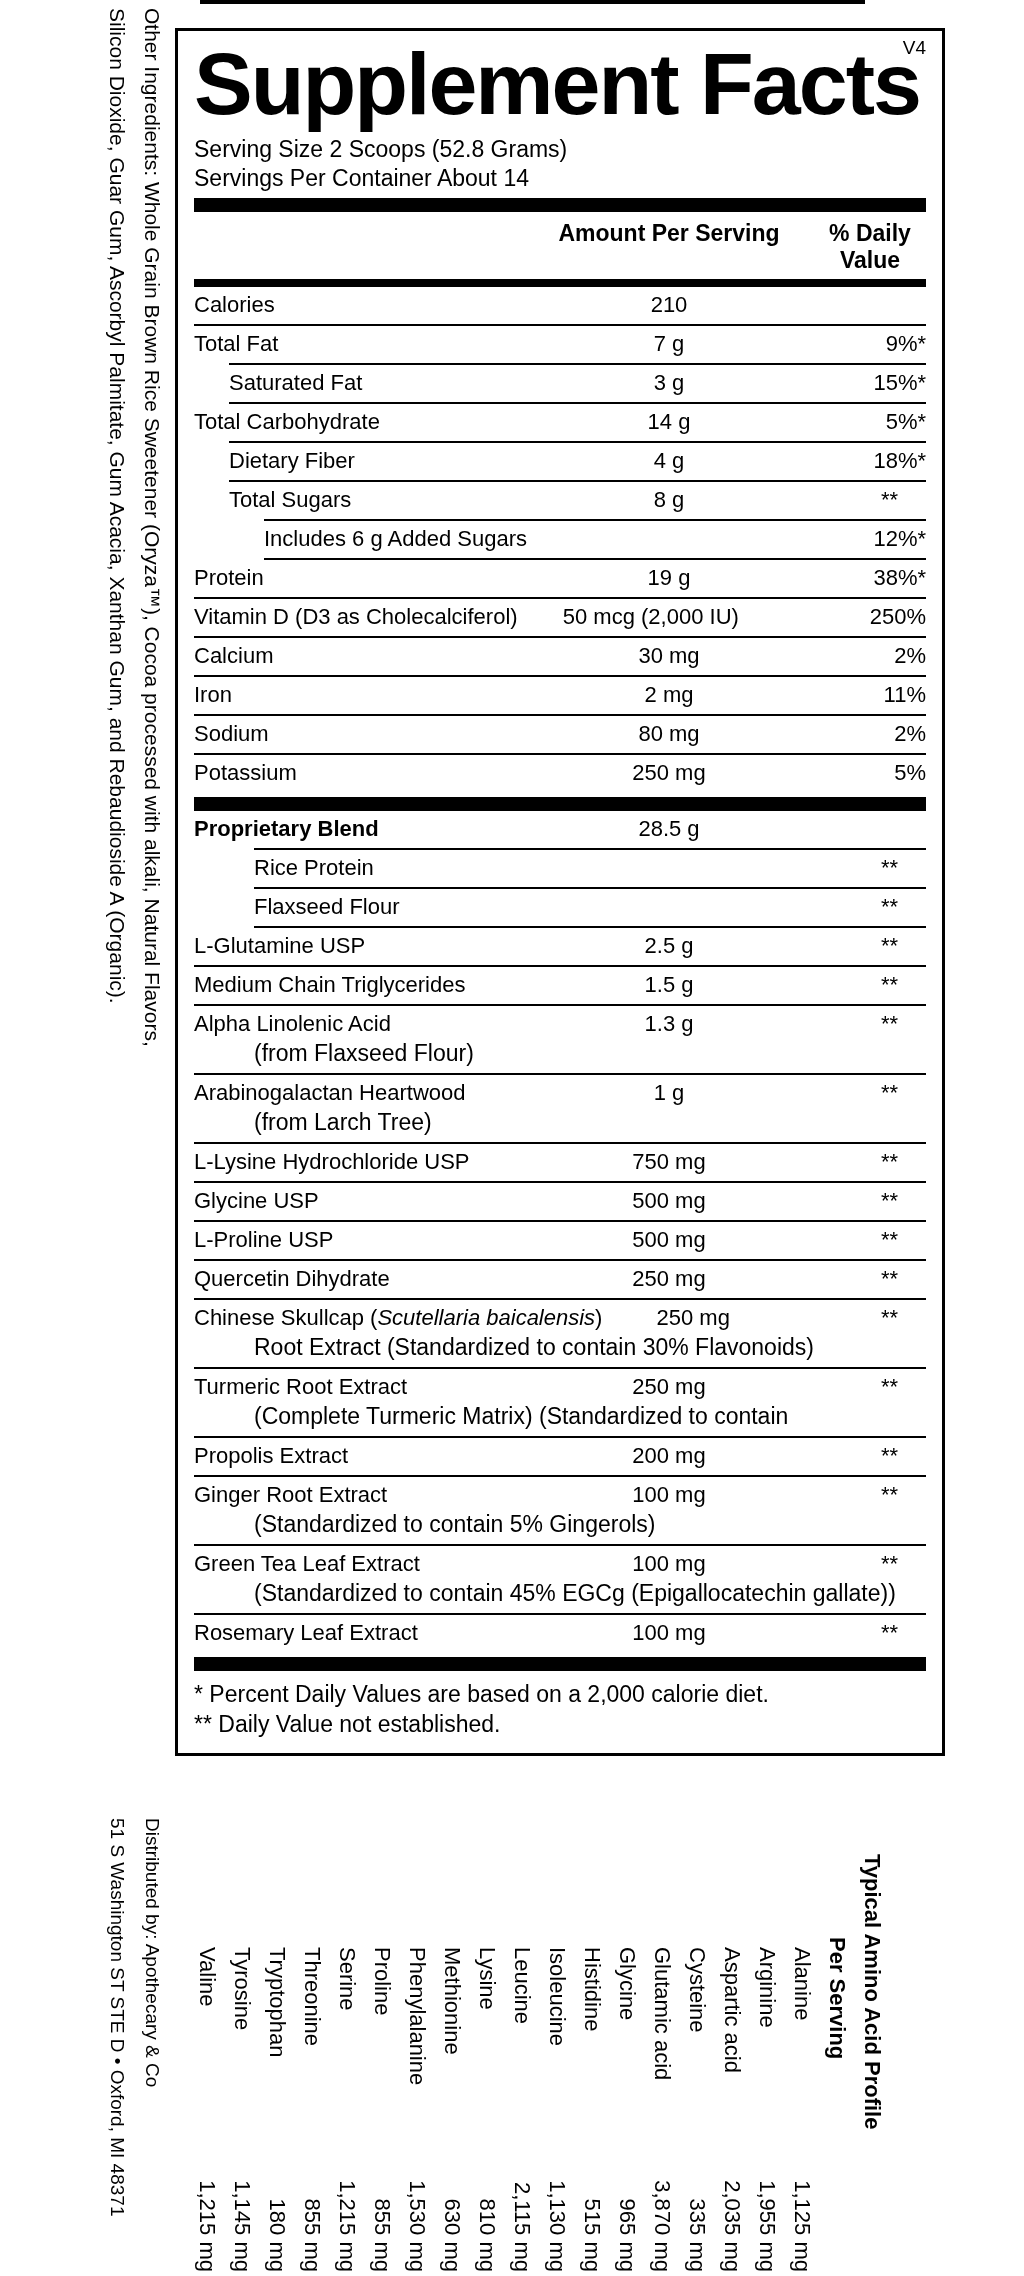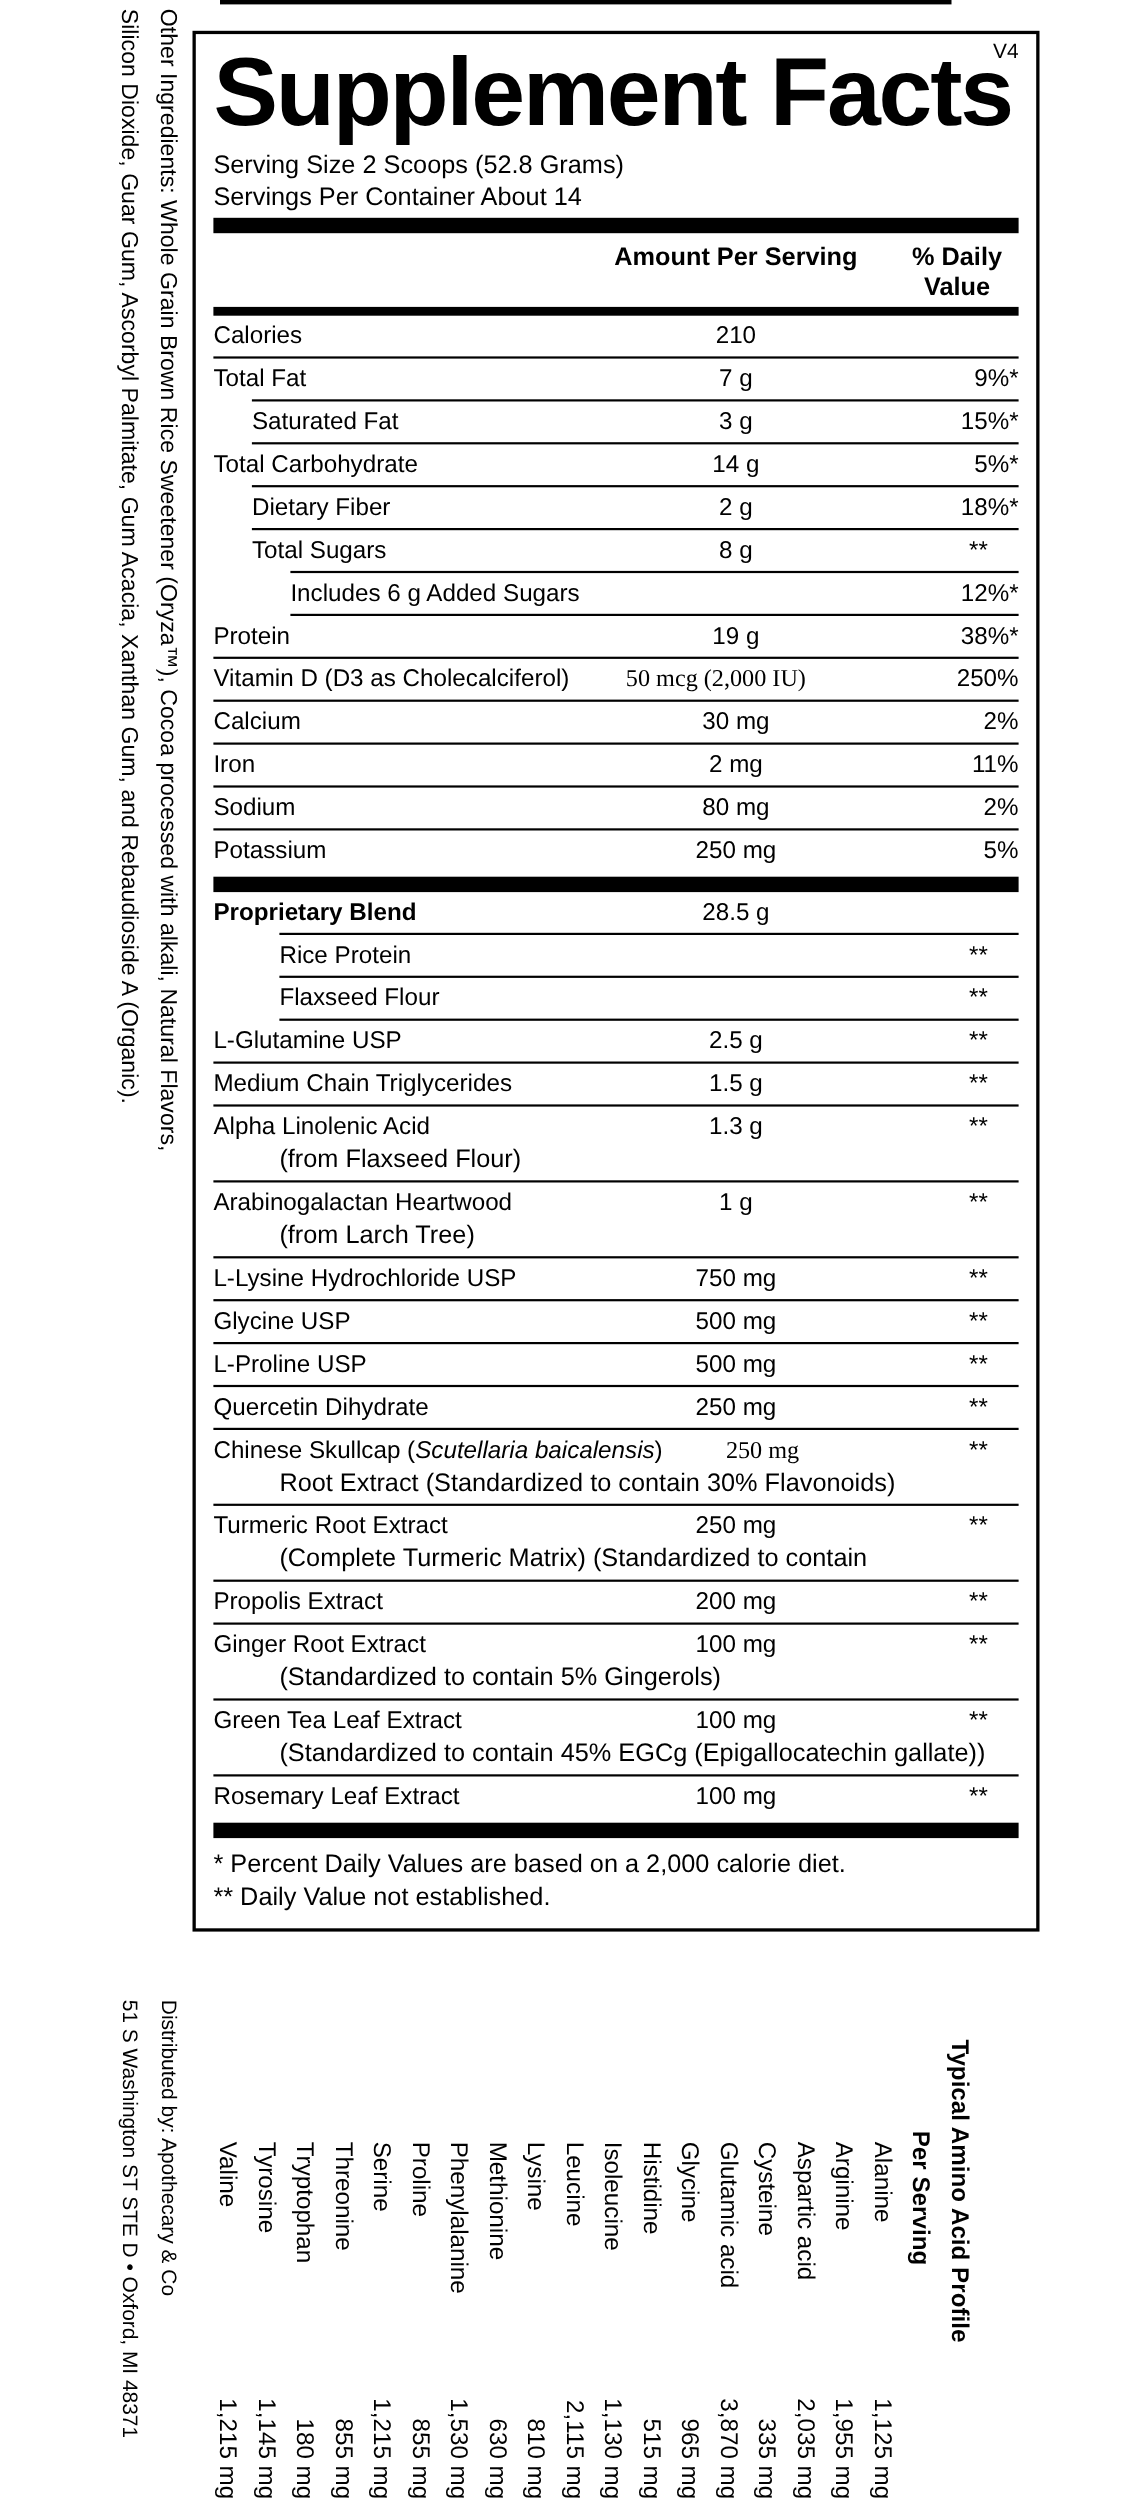--- a/index.html
+++ b/index.html
@@ -26,21 +26,21 @@
   .hdr-amount{flex:0 0 230px;text-align:center;}
   .hdr-dv{flex:0 0 142px;display:flex;}
   .dv-inner{width:112px;margin-left:auto;text-align:center;}
 
   .row{display:flex;align-items:flex-start;padding:5px 0 6px 0;font-size:22px;line-height:26px;}
   .cell.name{flex:1 1 auto;min-width:0;}
   .cell.amount{flex:0 0 230px;text-align:center;}
   .cell.dv{flex:0 0 142px;text-align:right;}
   .cell.dv.est{padding-right:28px;box-sizing:border-box;}
   .row.long .cell.name{flex:0 0 auto;white-space:nowrap;}
-  .row.long .cell.amount{flex:1 1 auto;font-family:Liberation Serif, serif;}
+  .row.long .cell.amount{flex:1 1 auto;}
   .rule{border-top:2px solid #000;height:0;}
   .sub{font-size:23px;line-height:27px;padding:0 0 6px 60px;margin-top:-3px;}
   .bold{font-weight:bold;}
   .ital{font-style:italic;}
   .footnotes{font-size:23px;line-height:30px;padding:8px 0 2px 0;}
 
   
   .amino-block{left:890px;top:1852px;width:420px;height:705px;font-size:22px;line-height:35px;}
   .amino-title{font-weight:bold;padding-left:2px;}
   .amino-sub{font-weight:bold;padding-left:85px;}
@@ -102,21 +102,21 @@
         </div>
         <div class="rule" style="margin-left: 35px;"></div>
         <div class="row">
           <div class="cell name" style="padding-left: 0px;">Total Carbohydrate</div>
           <div class="cell amount">14 g</div>
           <div class="cell dv">5%*</div>
         </div>
         <div class="rule" style="margin-left: 35px;"></div>
         <div class="row">
           <div class="cell name" style="padding-left: 35px;">Dietary Fiber</div>
-          <div class="cell amount">2 g</div>
+          <div class="cell amount">4 g</div>
           <div class="cell dv">18%*</div>
         </div>
         <div class="rule" style="margin-left: 35px;"></div>
         <div class="row">
           <div class="cell name" style="padding-left: 35px;">Total Sugars</div>
           <div class="cell amount">8 g</div>
           <div class="cell dv est">**</div>
         </div>
         <div class="rule" style="margin-left: 70px;"></div>
         <div class="row">

